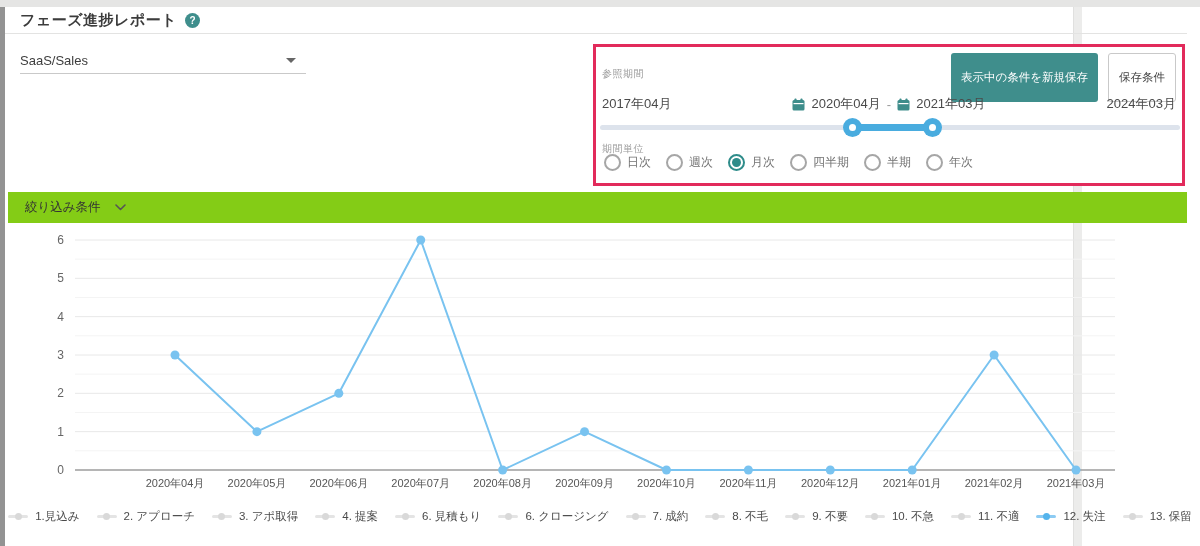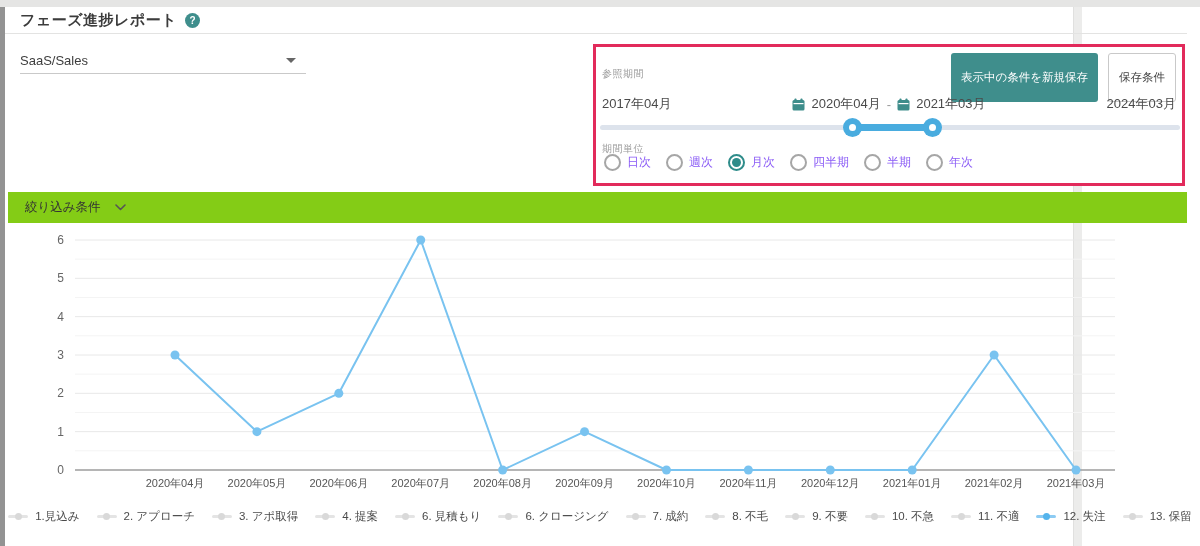--- a/index.html
+++ b/index.html
@@ -50,21 +50,21 @@
   .slider-active { position:absolute; top:7px; height:7px; background:#49ACDF; }
   .slider-handle { position:absolute; top:1px; width:19px; height:19px; border-radius:50%; background:#49ACDF; cursor:grab; }
   .slider-handle::after { content:""; position:absolute; left:6px; top:6px; width:7px; height:7px; border-radius:50%; background:#fff; }
 
   .unit-label { position:absolute; left:6px; top:95px; }
   .unit-group { position:absolute; left:8px; top:107px; display:flex; align-items:center; gap:15px; }
   .radio-item { display:flex; align-items:center; cursor:pointer; }
   .radio { width:17px; height:17px; border-radius:50%; border:2px solid #a6a6a6; background:#fff; position:relative; flex:0 0 auto; }
   .radio.sel { border-color:#2E8C8A; }
   .radio.sel::after { content:""; position:absolute; left:2px; top:2px; width:9px; height:9px; border-radius:50%; background:#2E8C8A; }
-  .radio-label { font-size:12px; color:#8b5cf6; margin-left:6px; }
+  .radio-label { font-size:12px; color:#737373; margin-left:6px; }
 
   
   .narrow-bar { position:absolute; left:8px; top:192px; width:1179px; height:31px; background:#84cc16;
                 display:flex; align-items:center; padding-left:17px; cursor:pointer; }
   .narrow-label { font-size:12.5px; color:#333; }
   .chev { margin-left:14px; display:inline-block; }
 
   
   .chart-svg { position:absolute; left:0; top:225px; }
 

